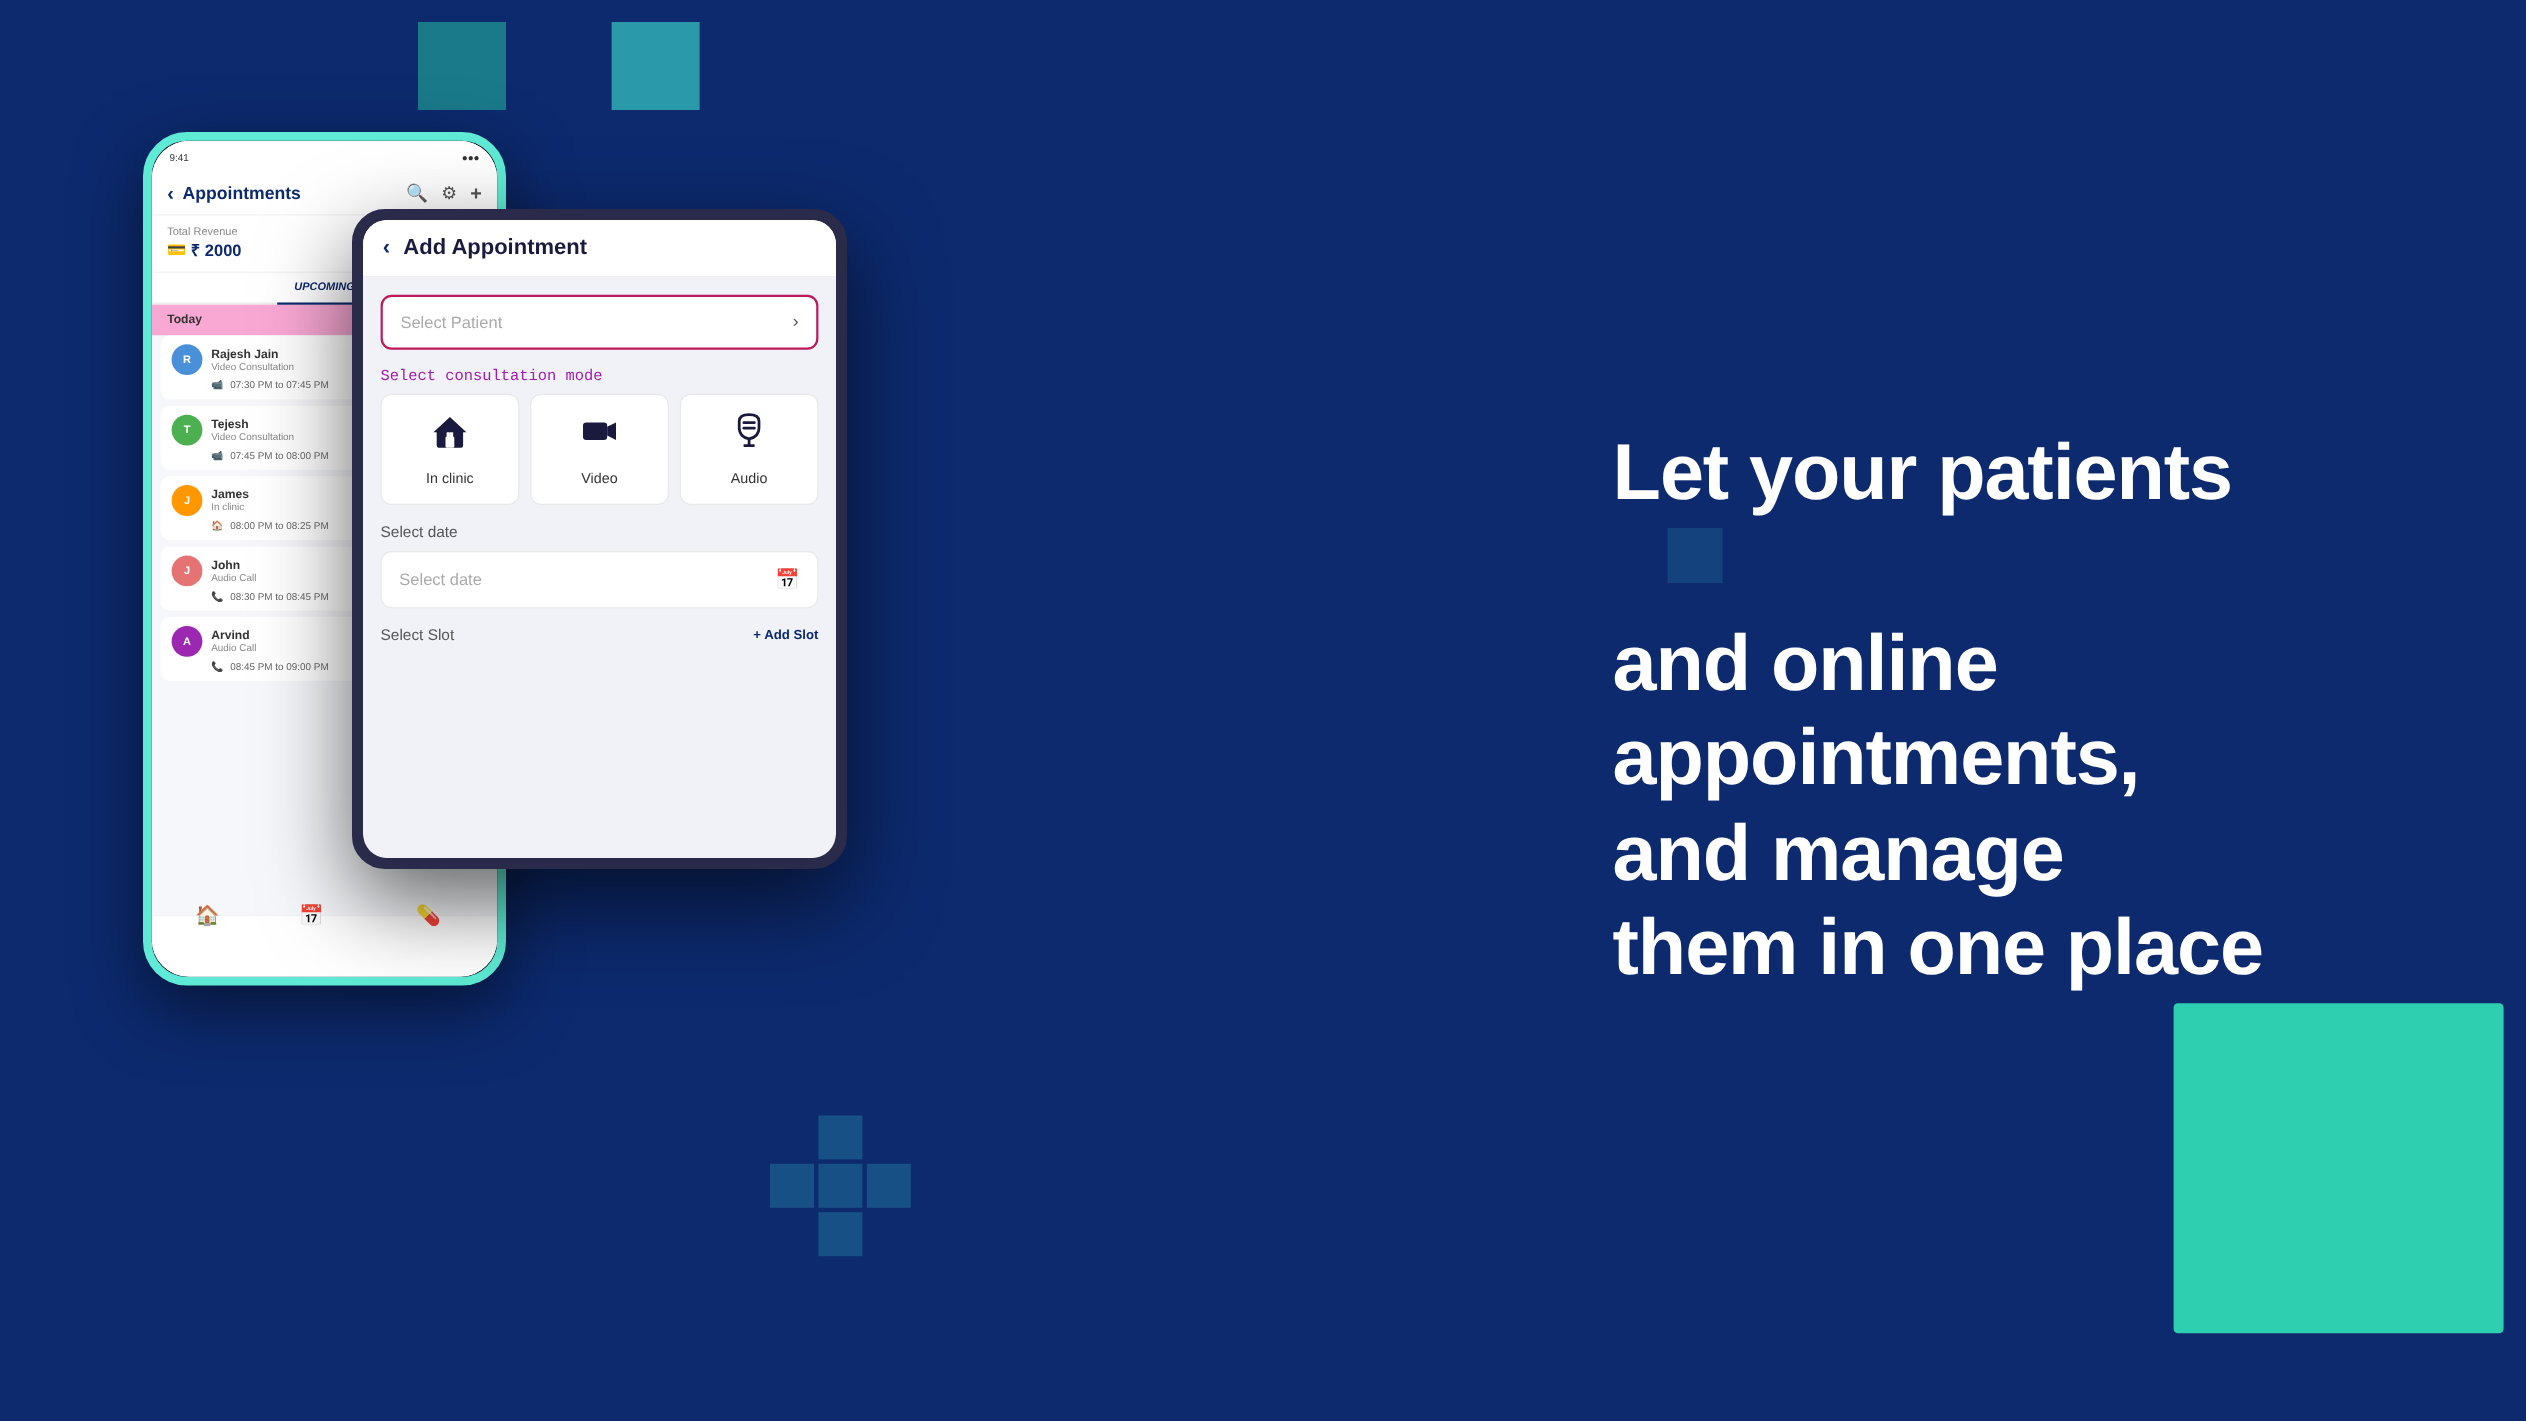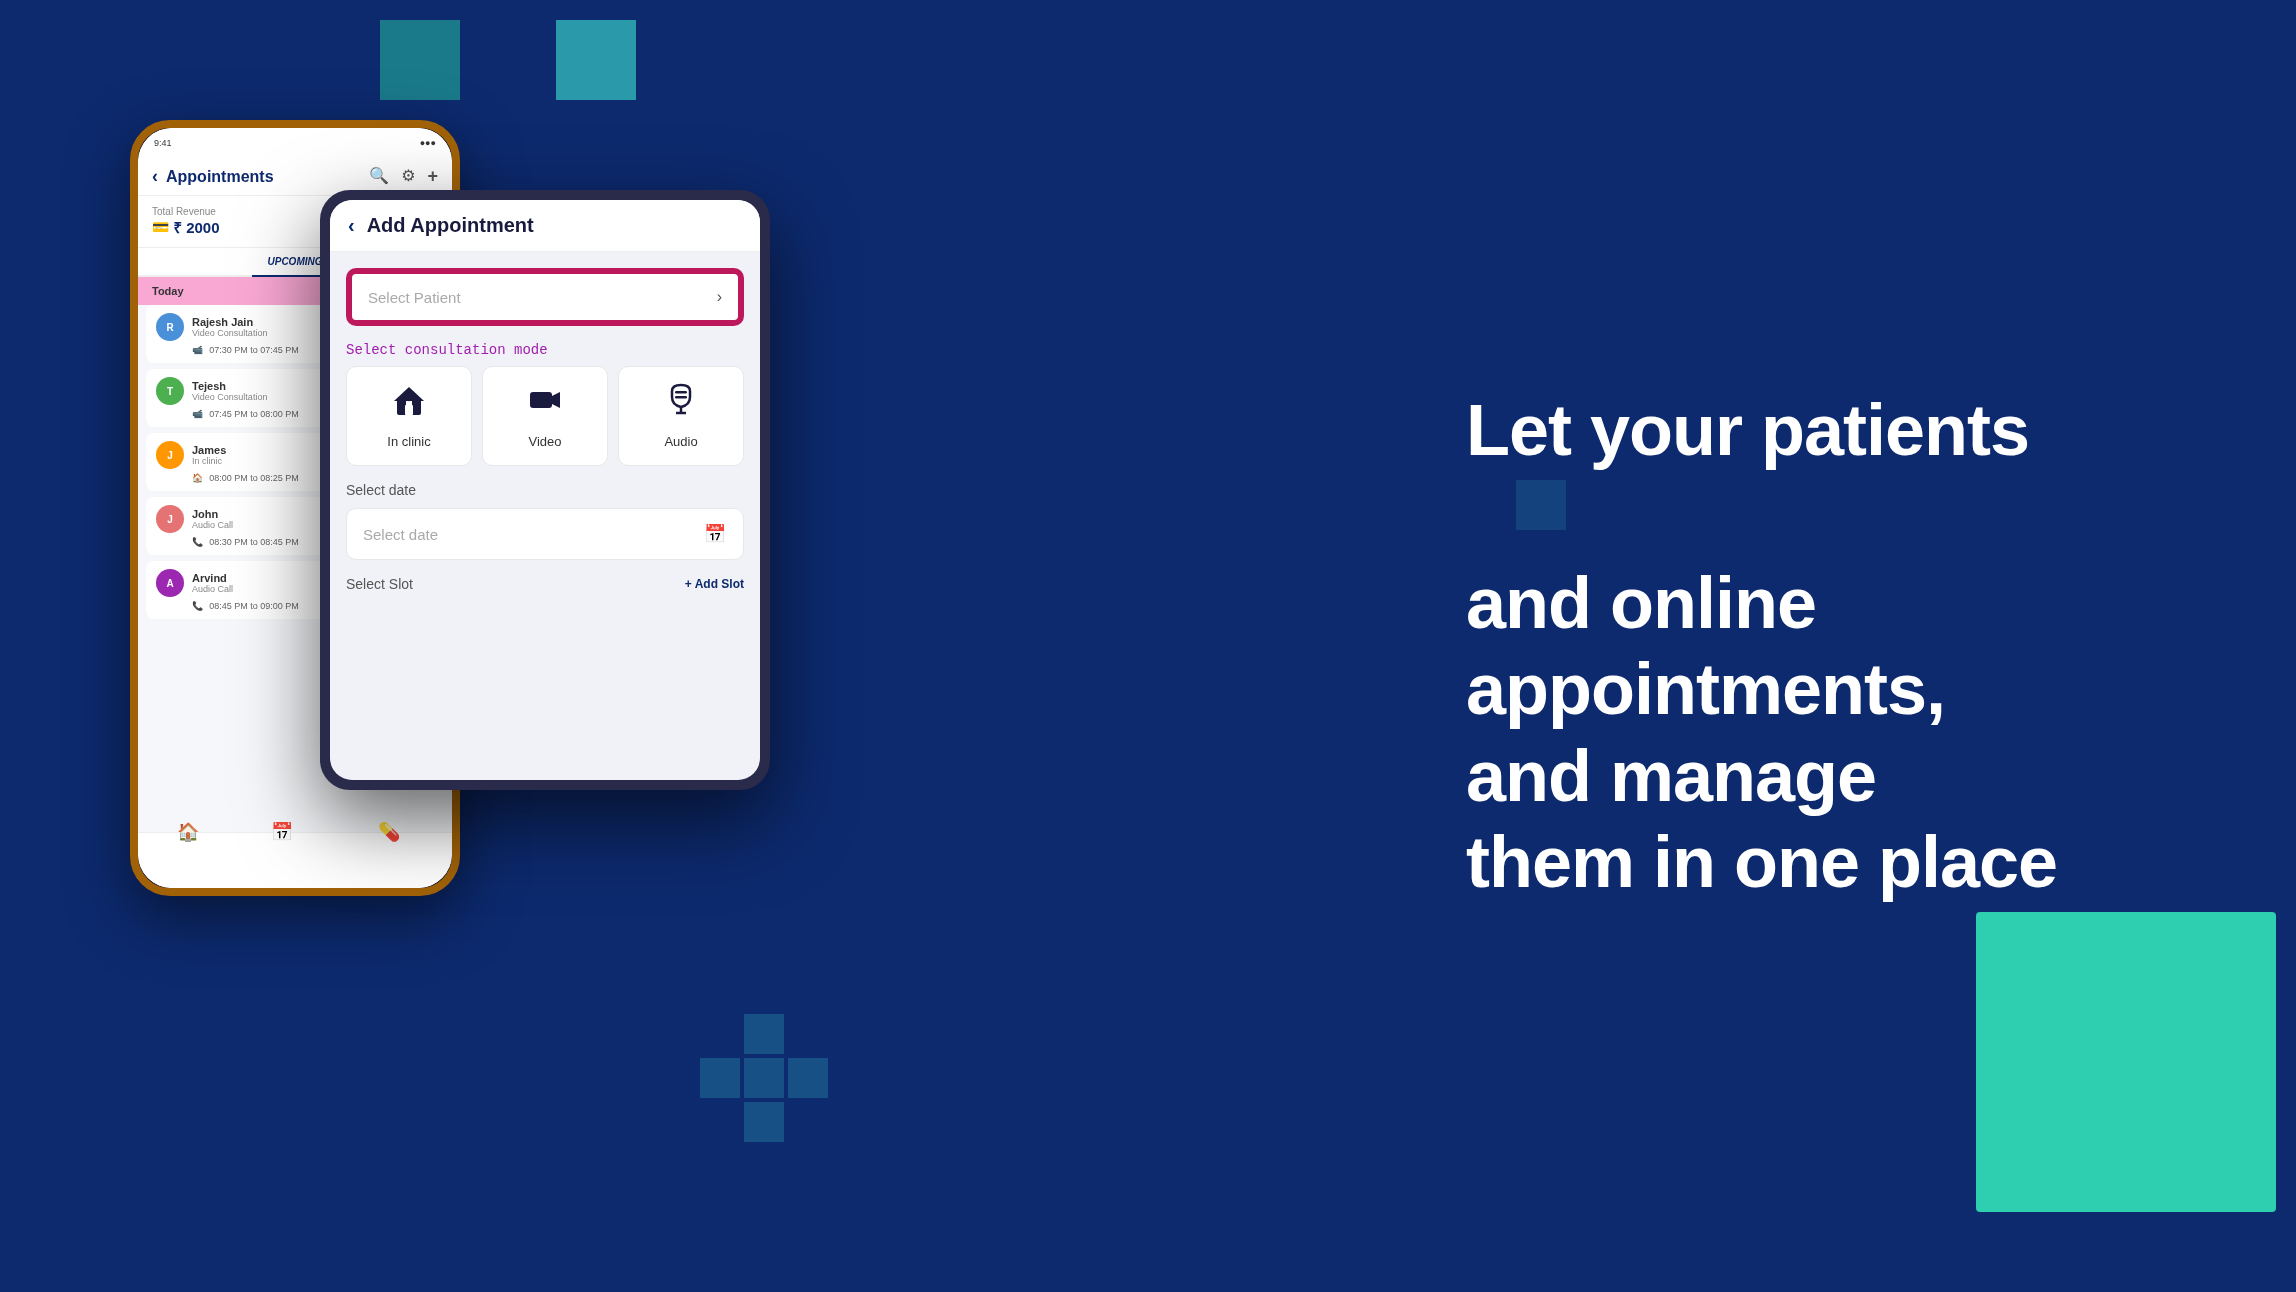--- a/index.html
+++ b/index.html
@@ -24,21 +24,21 @@
 
     
     .phone1 {
       position: absolute;
       left: 80px;
       top: 80px;
       width: 330px;
       height: 776px;
       background: #1a1a2e;
       border-radius: 40px;
-      border: 8px solid #a16207;
+      border: 8px solid #5eead4;
       box-shadow: 0 20px 60px rgba(0,0,0,0.5);
       overflow: hidden;
     }
 
     .phone1-inner {
       background: #f5f7fa;
       width: 100%;
       height: 100%;
       border-radius: 34px;
       overflow: hidden;
@@ -280,21 +280,21 @@
     }
 
     .select-patient-row {
       background: #fff;
       border-radius: 10px;
       padding: 14px 16px;
       display: flex;
       align-items: center;
       justify-content: space-between;
       margin-bottom: 16px;
-      border: 6px solid #be185d;
+      border: 2px solid #be185d;
     }
 
     .select-patient-placeholder {
       font-size: 15px;
       color: #aaa;
     }
 
     .select-patient-arrow {
       color: #555;
       font-size: 16px;

